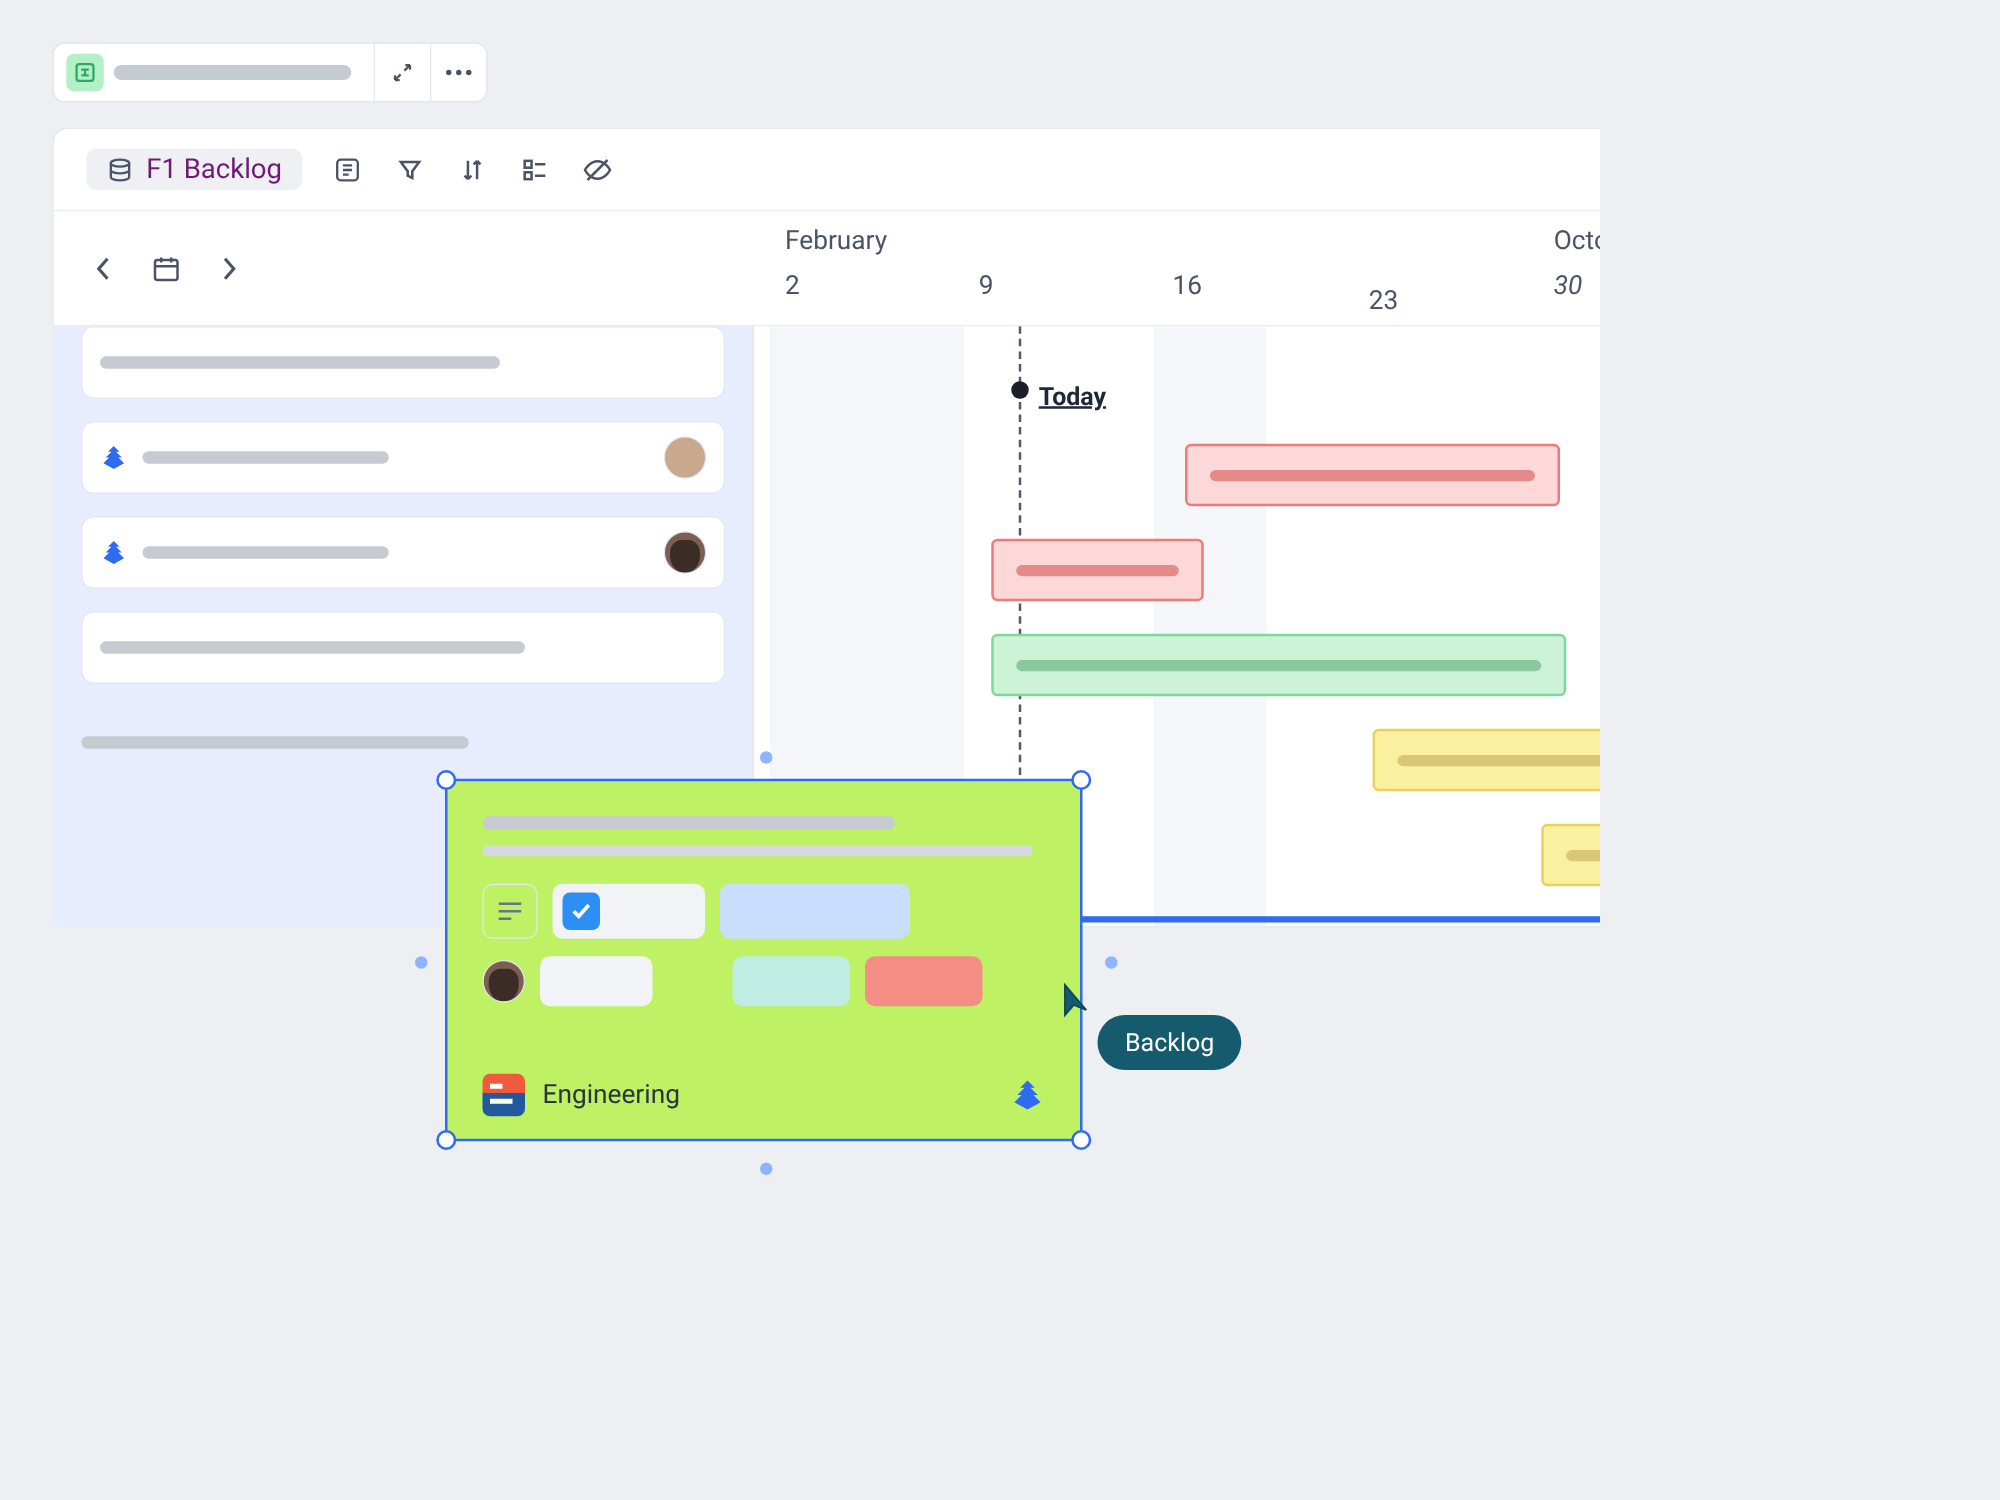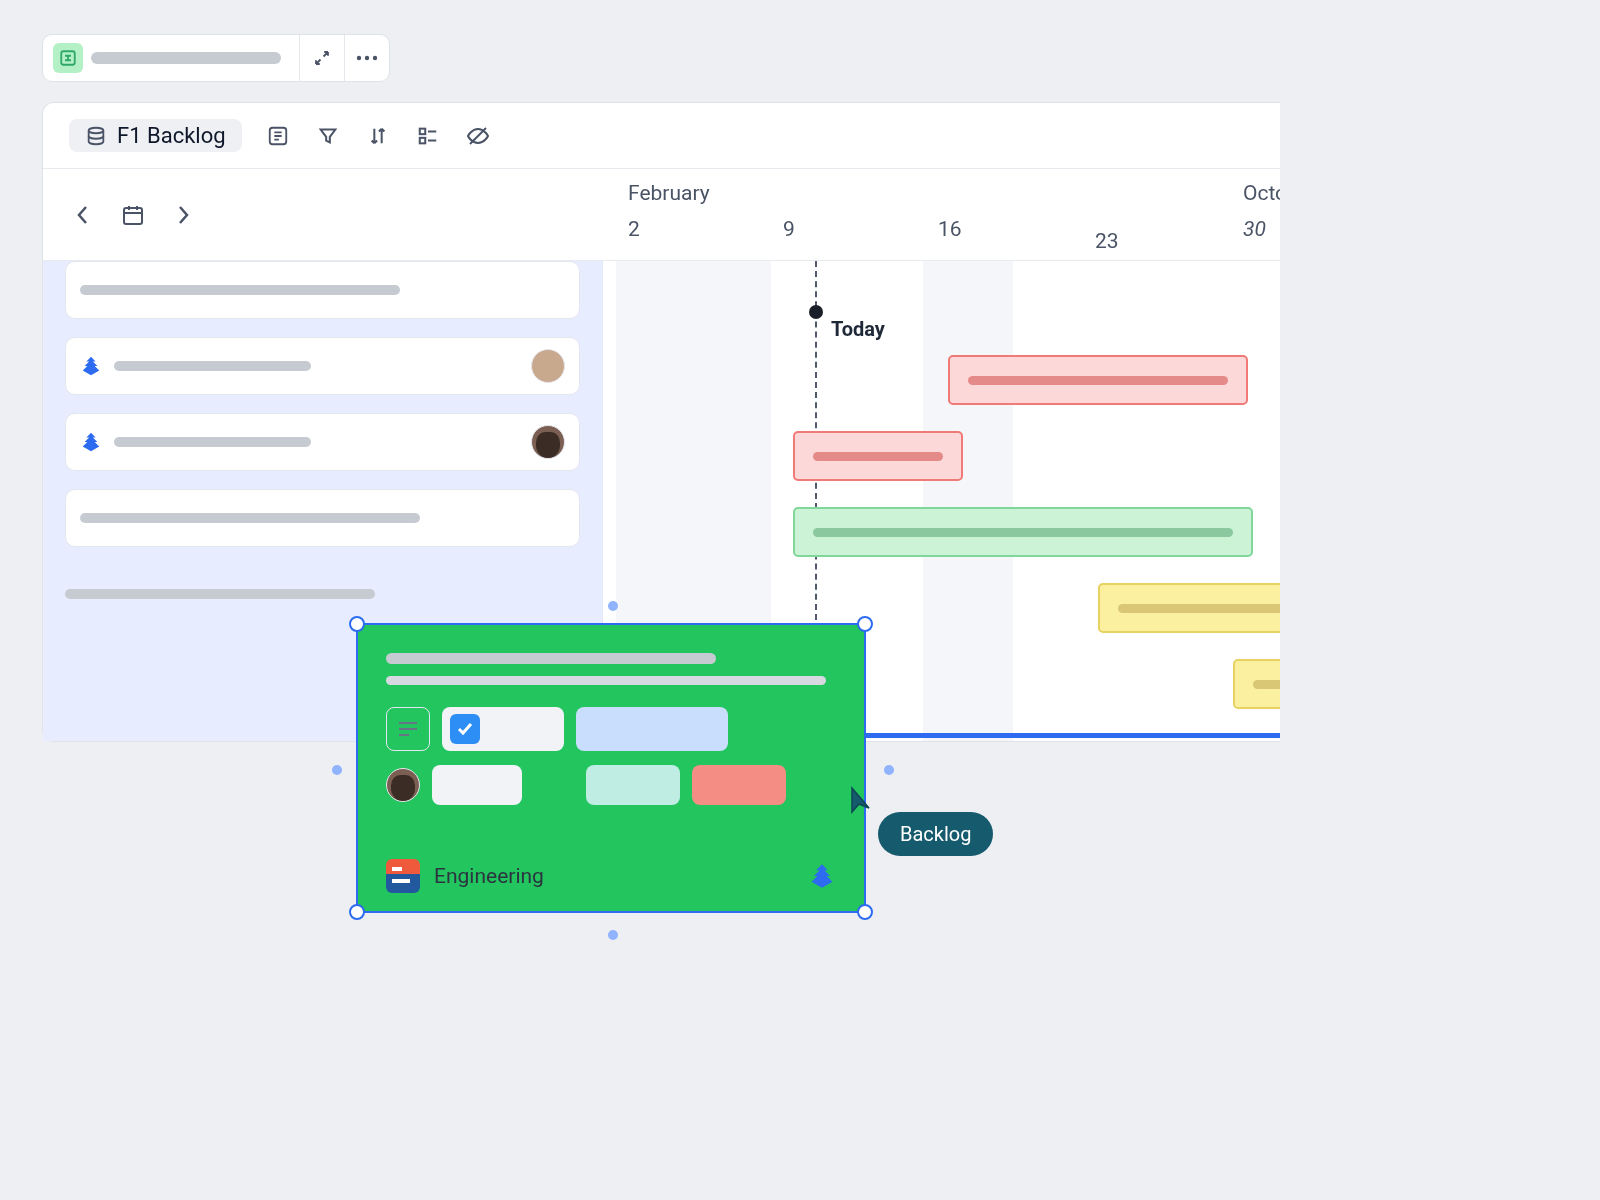--- a/index.html
+++ b/index.html
@@ -58,21 +58,21 @@
     padding: 16px 26px;
     border-bottom: 1px solid #e7eaee;
     height: 66px;
   }
   .view-chip {
     display:flex; align-items:center; gap:10px;
     background:#eef0f3;
     border-radius:8px;
     padding: 4px 16px;
     font-size: 22px;
-    color:#0f172a;
+    color:#701a75;
     cursor:pointer;
   }
   .icon-btn { width:28px; height:28px; display:flex; align-items:center; justify-content:center; cursor:pointer; color:#4a5466;}
   .timeline-row {
     display:flex;
     height: 92px;
     border-bottom: 1px solid #e7eaee;
     position:relative;
   }
   .left-controls {
@@ -153,21 +153,21 @@
   .bar-yellow{ background:#fbefa0; border-color:#e8d25f; }
   .bar-yellow .inner { background:#d9c776; }
   .bottom-select-line {
     position:absolute; left:0; right:0; height:5px; background:#2d6cf0;
   }
   
   .detail-card {
     position:absolute;
     left: 356px; top: 623px;
     width: 510px; height: 290px;
-    background:#22c55e; border:2px solid #2d6cf0; border-radius:2px;
+    background:#bef264; border:2px solid #2d6cf0; border-radius:2px;
     padding: 28px 28px 18px 28px;
   }
   .handle {
     position:absolute; width:16px; height:16px; background:#fff; border:2px solid #2d6cf0; border-radius:50%;
   }
   .handle.tl{left:-9px; top:-9px;} .handle.tr{right:-9px; top:-9px;}
   .handle.bl{left:-9px; bottom:-9px;} .handle.br{right:-9px; bottom:-9px;}
   .outer-dot { position:absolute; width:10px; height:10px; background:#8fb3ff; border-radius:50%; }
   .chip { display:inline-flex; align-items:center; border-radius:8px; height:44px; }
   .chip.grey { background:#f1f3f6; width:122px; }
@@ -316,21 +316,21 @@
     </div>
   </div>
 
   <div class="timeline-body">
 
     <div class="week-col" style="left:13px;"></div>
     <div class="week-col" style="left:320px; width:90px;"></div>
 
     <div class="today-line" style="left:212px; top:0;"></div>
     <div class="today-dot" style="left:206px; top:44px;"></div>
-    <div class="today-label" style="left:228px; top:56px;">Today</div>
+    <div class="today-label" style="left:228px; top:44px;text-decoration:underline;">Today</div>
 
     <div class="gantt-bar bar-red" style="left:345px; width:300px; top:94px;">
         <div class="inner"></div>
       </div>
     <div class="gantt-bar bar-red" style="left:190px; width:170px; top:170px;">
         <div class="inner"></div>
       </div>
     <div class="gantt-bar bar-green" style="left:190px; width:460px; top:246px;">
         <div class="inner"></div>
       </div>

